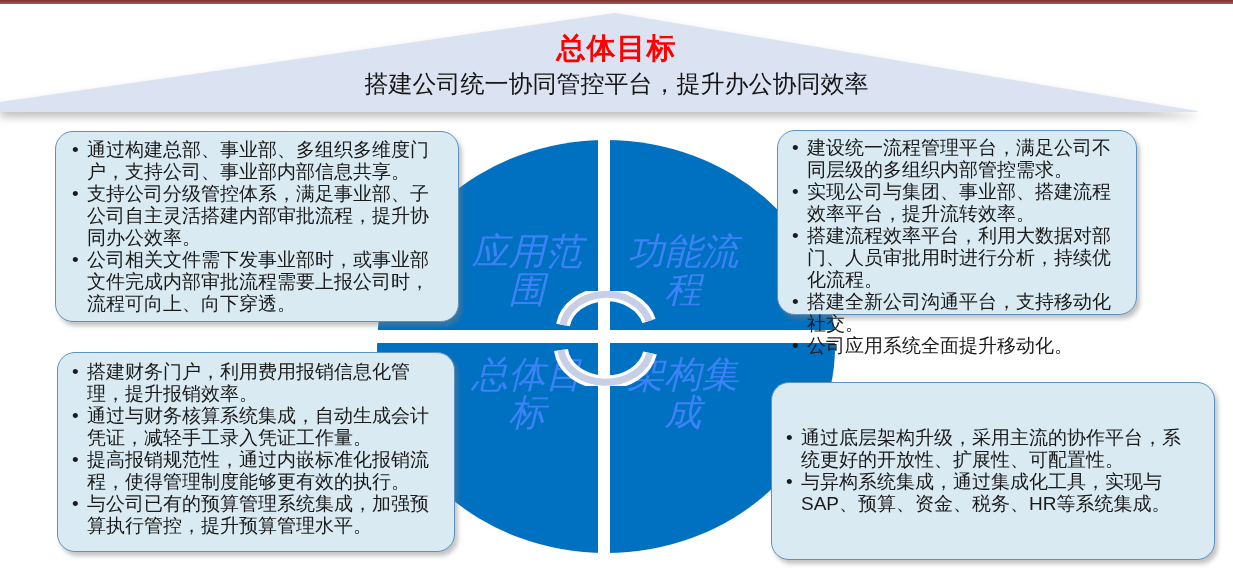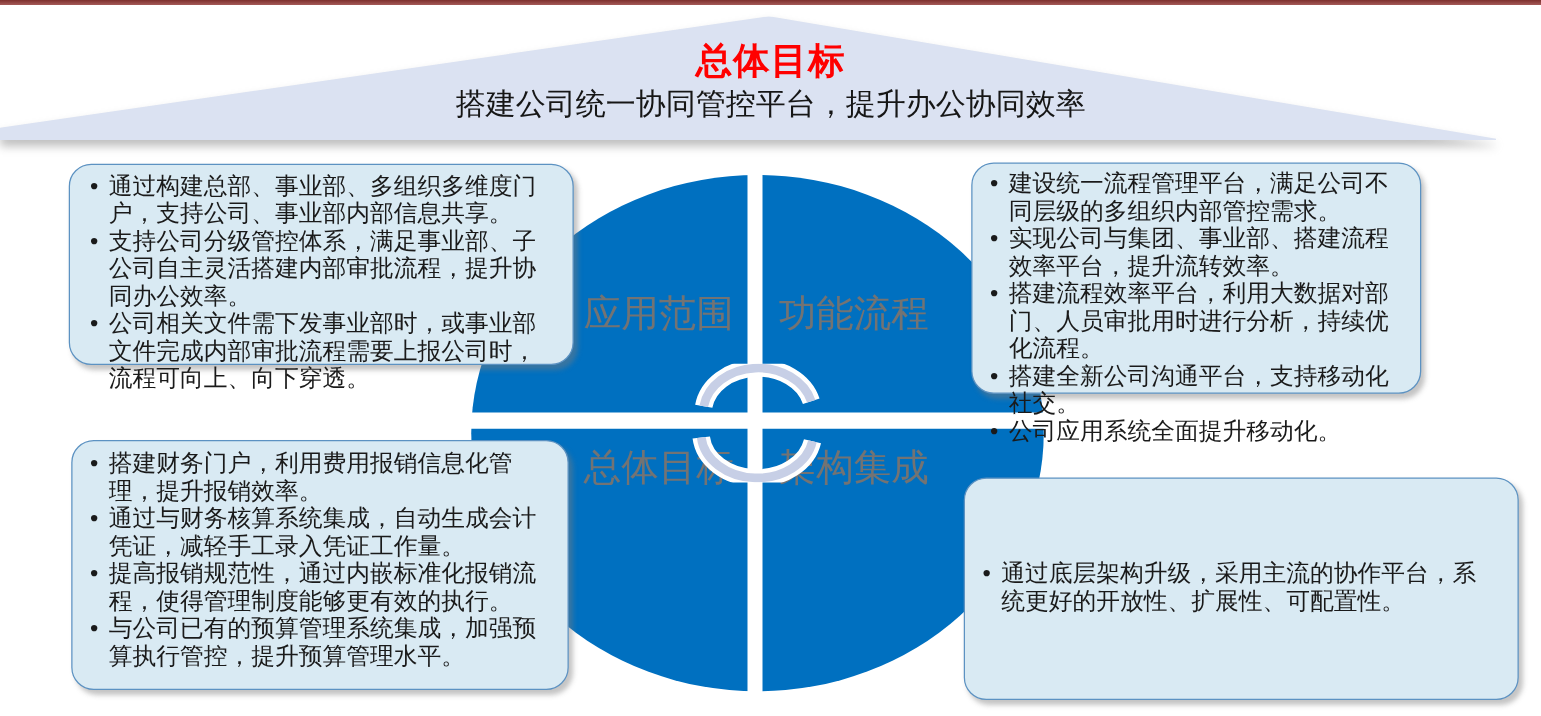--- a/index.html
+++ b/index.html
@@ -19,37 +19,37 @@
   .header-text{position:absolute;left:0;top:34px;width:1233px;text-align:center;z-index:3;}
   .title{font-size:29px;font-weight:bold;color:#ff0000;line-height:33px;letter-spacing:1px;font-family:Liberation Mono, monospace;}
   .subtitle{font-size:24px;color:#161616;line-height:24px;margin-top:5px;}
 
   
   .ellipse{position:absolute;left:377px;top:140px;width:458px;height:413px;
     background:#0070c0;border-radius:50%;}
   .gap-h{position:absolute;left:366px;top:330px;width:480px;height:13px;background:#fff;}
   .gap-v{position:absolute;left:598px;top:134px;width:12px;height:425px;background:#fff;}
 
-  .q-label{position:absolute;width:120px;color:#737373;font-size:30px;line-height:38px;
-    text-align:center;font-weight:400;z-index:2;}
+  .q-label{position:absolute;width:120px;color:#3b82f6;font-size:37px;line-height:38px;
+    text-align:center;font-weight:400;z-index:2;font-style:italic;}
   .q-tl{left:467px;top:233px;}
   .q-tr{left:623px;top:233px;}
   .q-bl{left:467px;top:356px;}
   .q-br{left:623px;top:356px;}
 
   .cycle-icon{position:absolute;left:552px;top:291px;z-index:2;}
 
   
   .box{position:absolute;box-sizing:border-box;background:#d9eaf3;border:1px solid #5c92c2;
     border-radius:18px;box-shadow:3px 4px 4px rgba(125,125,125,0.45);
     color:#1a1a1a;font-size:19px;line-height:22px;z-index:4;}
   .box ul{margin:0;padding:0;list-style:none;}
   .box li{padding-left:15px;}
   .box li::before{content:"\2022";display:inline-block;width:15px;margin-left:-15px;}
-  .box-tl{left:55px;top:131px;width:404px;height:161px;padding:7px 12px 0 16px;}
+  .box-tl{left:55px;top:131px;width:404px;height:191px;padding:7px 12px 0 16px;}
   .box-tr{left:777px;top:130px;width:360px;height:185px;padding:6px 10px 0 14px;}
   .box-bl{left:57px;top:352px;width:398px;height:200px;padding:8px 10px 0 14px;}
   .box-br{left:771px;top:382px;width:444px;height:178px;padding:0 20px 0 14px;
     display:flex;align-items:center;}
 </style>
 </head>
 <body>
 
 <div class="slide">
 
@@ -103,16 +103,17 @@
       <li>搭建财务门户，利用费用报销信息化管理，提升报销效率。</li>
       <li>通过与财务核算系统集成，自动生成会计凭证，减轻手工录入凭证工作量。</li>
       <li>提高报销规范性，通过内嵌标准化报销流程，使得管理制度能够更有效的执行。</li>
       <li>与公司已有的预算管理系统集成，加强预算执行管控，提升预算管理水平。</li>
     </ul>
   </div>
 
   <div class="box box-br">
     <ul>
       <li>通过底层架构升级，采用主流的协作平台，系统更好的开放性、扩展性、可配置性。</li>
+      <li>与异构系统集成，通过集成化工具，实现与SAP、预算、资金、税务、HR等系统集成。</li>
     </ul>
   </div>
 
 </div>
 
 </body></html>

